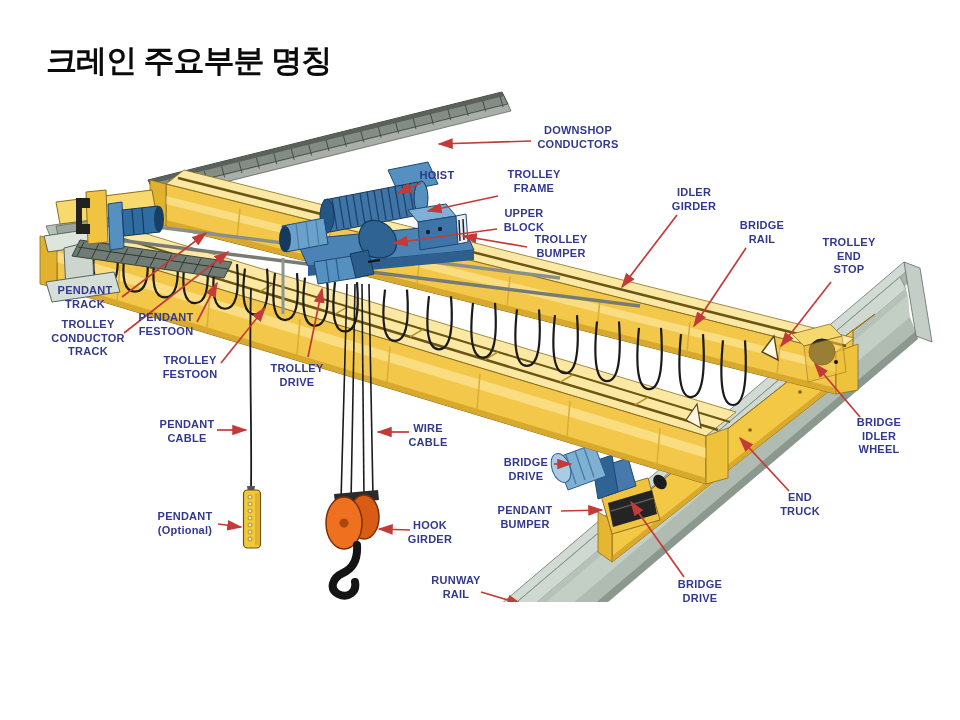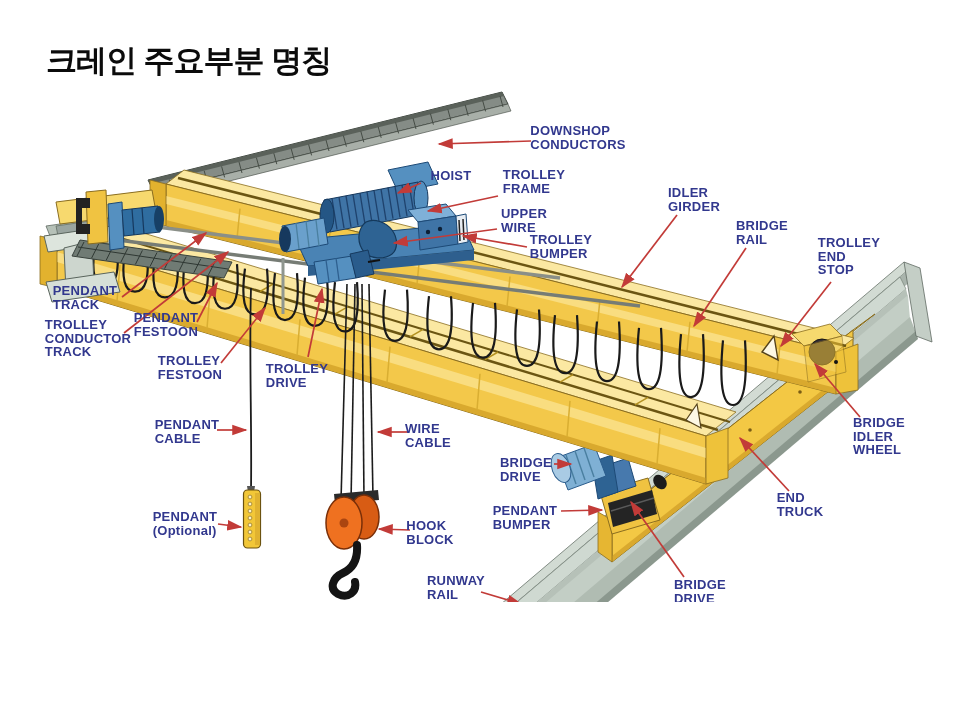--- a/index.html
+++ b/index.html
@@ -1,22 +1,22 @@
 <!DOCTYPE html>
 <html><head>
 <meta charset="utf-8">
 <style>
   html,body{margin:0;padding:0;background:#fff;}
   .stage{position:relative;width:960px;height:602px;background:#ffffff;overflow:hidden;
          font-family:"Liberation Sans",sans-serif;}
   .title{position:absolute;left:46px;top:40px;font-size:31px;font-weight:800;
          letter-spacing:-1px;color:#0b0b0b;white-space:pre;}
   svg.draw{position:absolute;left:0;top:0;}
-  .lbl{position:absolute;transform:translateX(-50%);
-       font-size:13px;font-weight:700;line-height:13.5px;letter-spacing:.25px;
+  .lbl{position:absolute;transform:translateX(-50%);text-align:center;
+       font-size:11px;font-weight:700;line-height:13.5px;letter-spacing:.25px;
        color:#32388e;white-space:pre-line;}
   .arrow{stroke:#c23b38;stroke-width:1.7;fill:none;}
 </style>
 </head>
 <body>
 
 <div class="stage">
 
   <div class="title">크레인 주요부분 명칭</div>
 
@@ -328,25 +328,25 @@
       <line class="arrow" x1="481" y1="592" x2="521" y2="604" marker-end="url(#ah)"></line>
       <line class="arrow" x1="684" y1="577" x2="631" y2="502" marker-end="url(#ah)"></line>
       <line class="arrow" x1="570" y1="663" x2="537" y2="633" marker-end="url(#ah)"></line>
       <line class="arrow" x1="789" y1="491" x2="740" y2="438" marker-end="url(#ah)"></line>
       <line class="arrow" x1="860" y1="417" x2="815" y2="364" marker-end="url(#ah)"></line>
     </g>
   </svg>
 
   <div class="lbl" style="left:578px;top:124px">DOWNSHOP
 CONDUCTORS</div>
-  <div class="lbl" style="left:451px;top:169px">HOIST</div>
+  <div class="lbl" style="left:437px;top:169px">HOIST</div>
   <div class="lbl" style="left:534px;top:168px">TROLLEY
 FRAME</div>
   <div class="lbl" style="left:524px;top:207px">UPPER
-WIRE</div>
+BLOCK</div>
   <div class="lbl" style="left:561px;top:233px">TROLLEY
 BUMPER</div>
   <div class="lbl" style="left:694px;top:186px">IDLER
 GIRDER</div>
   <div class="lbl" style="left:762px;top:219px">BRIDGE
 RAIL</div>
   <div class="lbl" style="left:849px;top:236px">TROLLEY
 END
 STOP</div>
   <div class="lbl" style="left:85px;top:284px">PENDANT
@@ -360,21 +360,21 @@
 FESTOON</div>
   <div class="lbl" style="left:297px;top:362px">TROLLEY
 DRIVE</div>
   <div class="lbl" style="left:187px;top:418px">PENDANT
 CABLE</div>
   <div class="lbl" style="left:428px;top:422px">WIRE
 CABLE</div>
   <div class="lbl" style="left:185px;top:510px">PENDANT
 (Optional)</div>
   <div class="lbl" style="left:430px;top:519px">HOOK
-BLOCK</div>
+GIRDER</div>
   <div class="lbl" style="left:526px;top:456px">BRIDGE
 DRIVE</div>
   <div class="lbl" style="left:525px;top:504px">PENDANT
 BUMPER</div>
   <div class="lbl" style="left:456px;top:574px">RUNWAY
 RAIL</div>
   <div class="lbl" style="left:700px;top:578px">BRIDGE
 DRIVE
 WHEEL</div>
   <div class="lbl" style="left:584px;top:662px">RUNWAY

